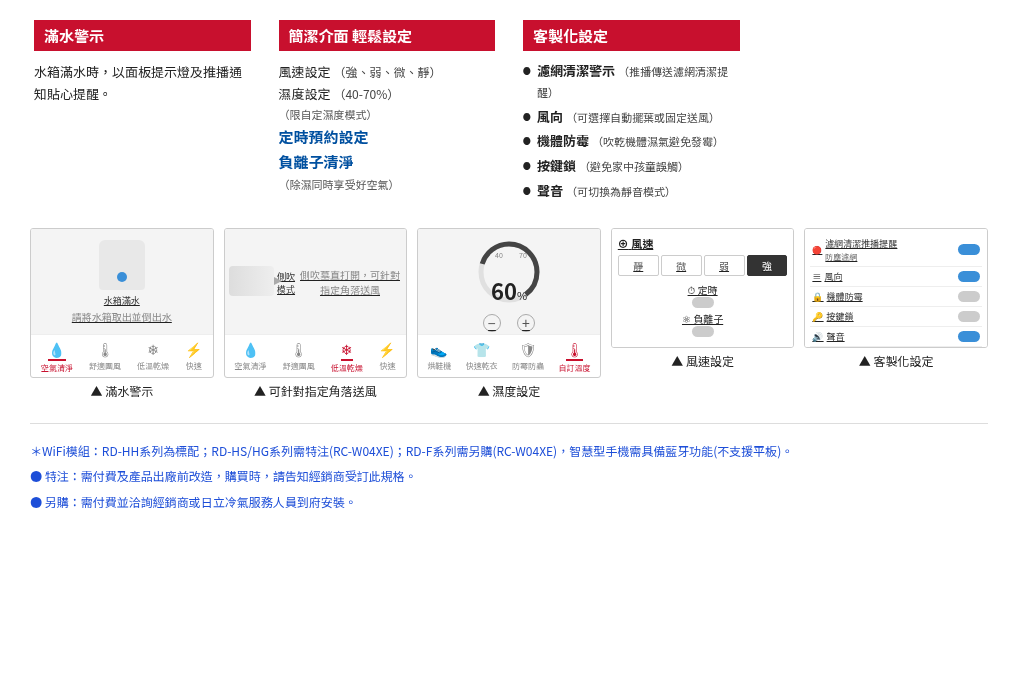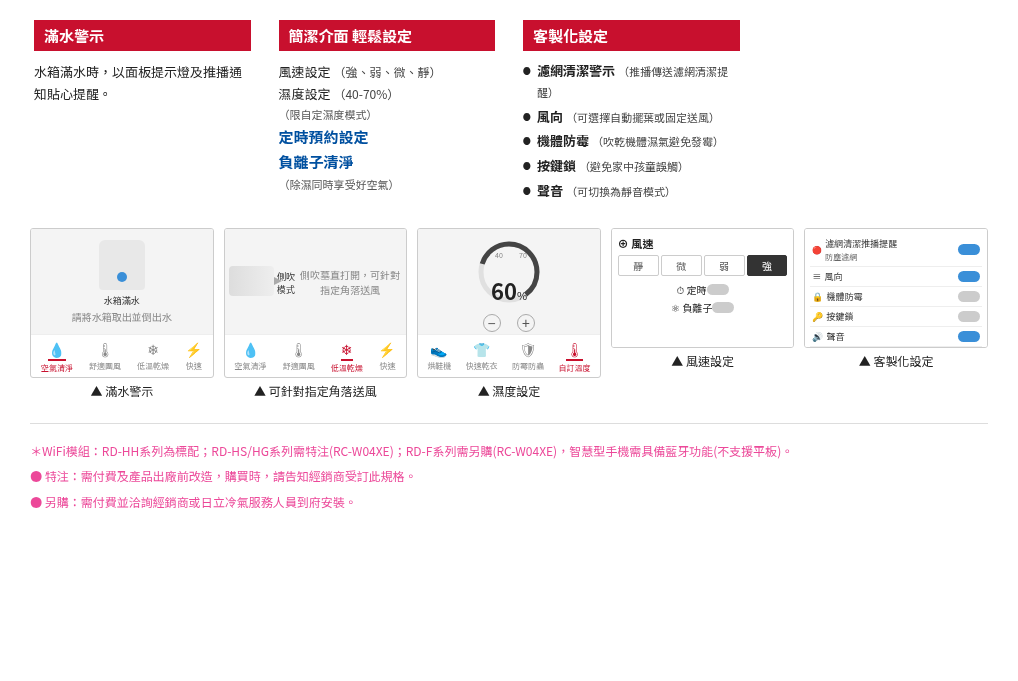--- a/index.html
+++ b/index.html
@@ -88,21 +88,21 @@
       text-align: center;
       padding: 4px 0;
       color: #222;
     }
 
     
     .footer-notes {
       margin-top: 20px;
       font-size: 12px;
       line-height: 1.8;
-      color: #ec4899;
+      color: #1d4ed8;
       border-top: 1px solid #ddd;
       padding-top: 16px;
     }
 
     .footer-notes p {
       margin-bottom: 4px;
     }
 
     
     .wind-ui {
@@ -136,24 +136,25 @@
     }
 
     .wind-btn.active {
       background: #333;
       color: #fff;
       border-color: #333;
     }
 
     .wind-toggle-row {
       display: flex;
-      justify-content: center;
+      justify-content: flex-start;
       align-items: center;
       margin-bottom: 3px;
       font-size: 10px;
+      flex-direction: column;
     }
 
     .toggle-off {
       width: 22px;
       height: 11px;
       background: #ccc;
       border-radius: 6px;
     }
 
     
@@ -235,20 +236,21 @@
       border: 1px solid #ccc;
       border-radius: 3px;
       overflow: hidden;
       background: #fff;
     }
 
     .screenshot-inner {
       height: 105px;
       overflow: hidden;
       position: relative;
+      text-decoration: underline;
     }
 
     .img-placeholder {
       width: 100%;
       height: 100%;
       background: #f4f4f4;
       display: flex;
       flex-direction: column;
       align-items: center;
       justify-content: center;

